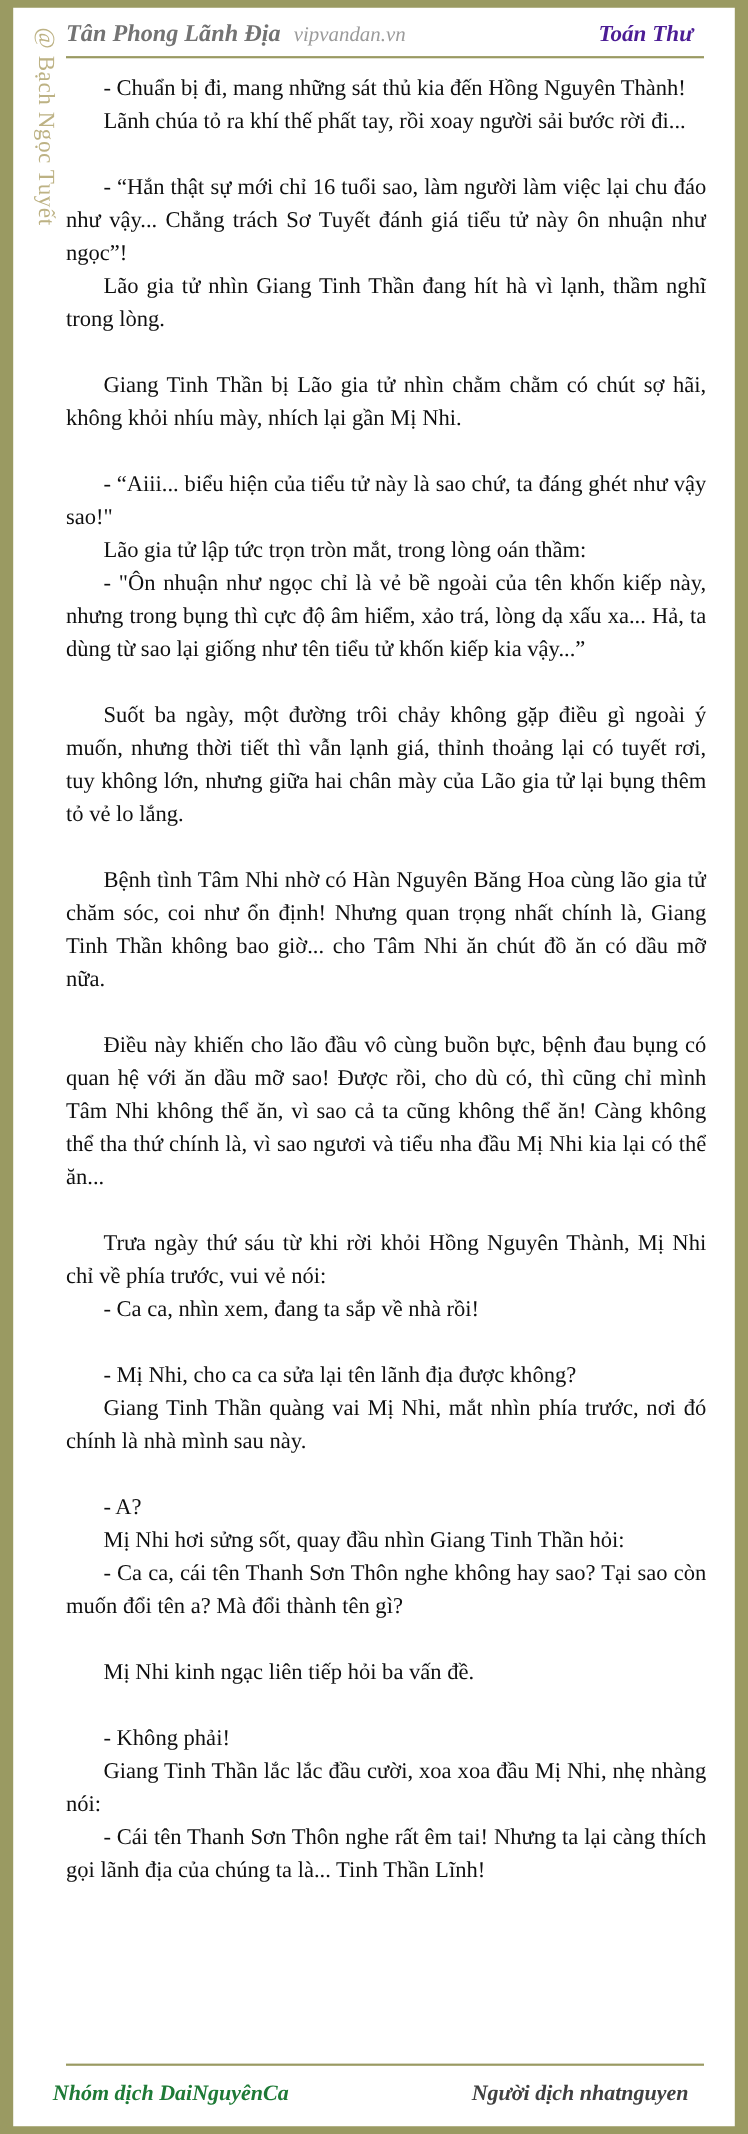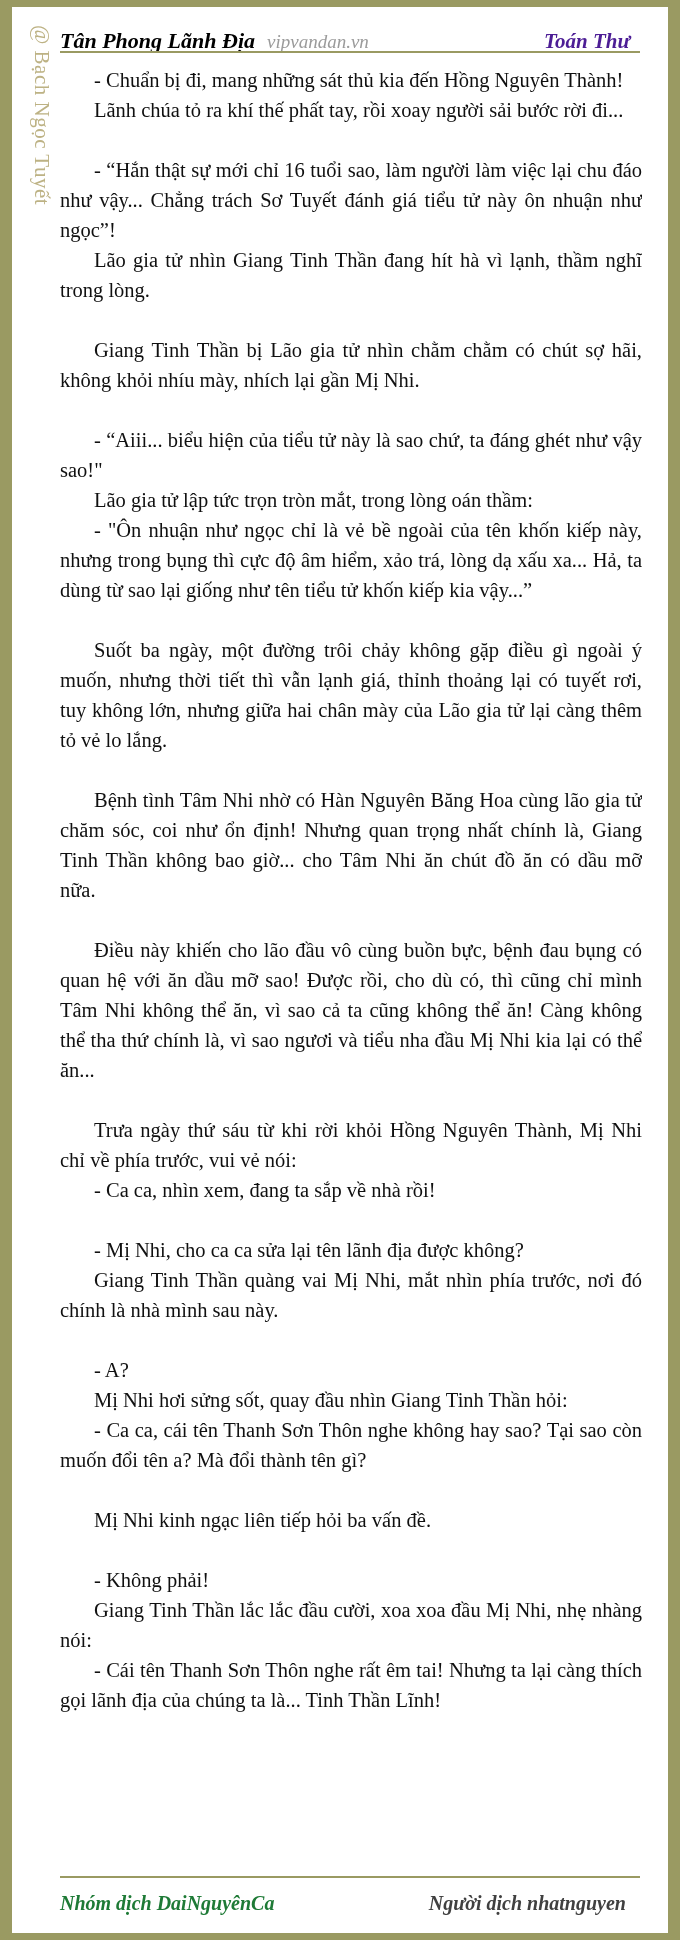--- a/index.html
+++ b/index.html
@@ -52,26 +52,25 @@
     right: 28px;
     top: 10px;
     height: 40px;
   }
   .header-row {
     display: flex;
     align-items: baseline;
     height: 34px;
   }
   .site-title {
-    color: #000000;
+    color: #737373;
     font-style: italic;
     font-weight: bold;
     font-size: 22px;
     white-space: nowrap;
-    margin-top: 11px;
   }
   .site-url {
     color: #9b9b9b;
     font-style: italic;
     font-size: 19px;
     margin-left: 12px;
     white-space: nowrap;
   }
   .header-spacer { flex: 1 1 auto; }
   .header-right {
@@ -117,21 +116,21 @@
   .footer-rule {
     position: absolute;
     left: 48px;
     right: 28px;
     bottom: 55px;
     height: 2px;
     background: #9a9a62;
   }
   .footer {
     position: absolute;
-    left: 48px;
+    left: 36px;
     right: 28px;
     bottom: 12px;
     height: 36px;
     display: flex;
     align-items: center;
   }
   .footer-left {
     color: #1e7a36;
     font-style: italic;
     font-weight: bold;
@@ -167,21 +166,21 @@
 
   <div class="content" id="content-area">
       <p>- Chuẩn bị đi, mang những sát thủ kia đến Hồng Nguyên Thành!</p>
       <p>Lãnh chúa tỏ ra khí thế phất tay, rồi xoay người sải bước rời đi...</p>
       <p class="gap">- “Hắn thật sự mới chỉ 16 tuổi sao, làm người làm việc lại chu đáo như vậy... Chẳng trách Sơ Tuyết đánh giá tiểu tử này ôn nhuận như ngọc”!</p>
       <p>Lão gia tử nhìn Giang Tinh Thần đang hít hà vì lạnh, thầm nghĩ trong lòng.</p>
       <p class="gap">Giang Tinh Thần bị Lão gia tử nhìn chằm chằm có chút sợ hãi, không khỏi nhíu mày, nhích lại gần Mị Nhi.</p>
       <p class="gap">- “Aiii... biểu hiện của tiểu tử này là sao chứ, ta đáng ghét như vậy sao!"</p>
       <p>Lão gia tử lập tức trọn tròn mắt, trong lòng oán thầm:</p>
       <p>- "Ôn nhuận như ngọc chỉ là vẻ bề ngoài của tên khốn kiếp này, nhưng trong bụng thì cực độ âm hiểm, xảo trá, lòng dạ xấu xa... Hả, ta dùng từ sao lại giống như tên tiểu tử khốn kiếp kia vậy...”</p>
-      <p class="gap">Suốt ba ngày, một đường trôi chảy không gặp điều gì ngoài ý muốn, nhưng thời tiết thì vẫn lạnh giá, thỉnh thoảng lại có tuyết rơi, tuy không lớn, nhưng giữa hai chân mày của Lão gia tử lại càng thêm tỏ vẻ lo lắng.</p>
+      <p class="gap">Suốt ba ngày, một đường trôi chảy không gặp điều gì ngoài ý muốn, nhưng thời tiết thì vẫn lạnh giá, thỉnh thoảng lại có tuyết rơi, tuy không lớn, nhưng giữa hai chân mày của Lão gia tử lại bụng thêm tỏ vẻ lo lắng.</p>
       <p class="gap">Bệnh tình Tâm Nhi nhờ có Hàn Nguyên Băng Hoa cùng lão gia tử chăm sóc, coi như ổn định! Nhưng quan trọng nhất chính là, Giang Tinh Thần không bao giờ... cho Tâm Nhi ăn chút đồ ăn có dầu mỡ nữa.</p>
       <p class="gap">Điều này khiến cho lão đầu vô cùng buồn bực, bệnh đau bụng có quan hệ với ăn dầu mỡ sao! Được rồi, cho dù có, thì cũng chỉ mình Tâm Nhi không thể ăn, vì sao cả ta cũng không thể ăn! Càng không thể tha thứ chính là, vì sao ngươi và tiểu nha đầu Mị Nhi kia lại có thể ăn...</p>
       <p class="gap">Trưa ngày thứ sáu từ khi rời khỏi Hồng Nguyên Thành, Mị Nhi chỉ về phía trước, vui vẻ nói:</p>
       <p>- Ca ca, nhìn xem, đang ta sắp về nhà rồi!</p>
       <p class="gap">- Mị Nhi, cho ca ca sửa lại tên lãnh địa được không?</p>
       <p>Giang Tinh Thần quàng vai Mị Nhi, mắt nhìn phía trước, nơi đó chính là nhà mình sau này.</p>
       <p class="gap">- A?</p>
       <p>Mị Nhi hơi sửng sốt, quay đầu nhìn Giang Tinh Thần hỏi:</p>
       <p>- Ca ca, cái tên Thanh Sơn Thôn nghe không hay sao? Tại sao còn muốn đổi tên a? Mà đổi thành tên gì?</p>
       <p class="gap">Mị Nhi kinh ngạc liên tiếp hỏi ba vấn đề.</p>

